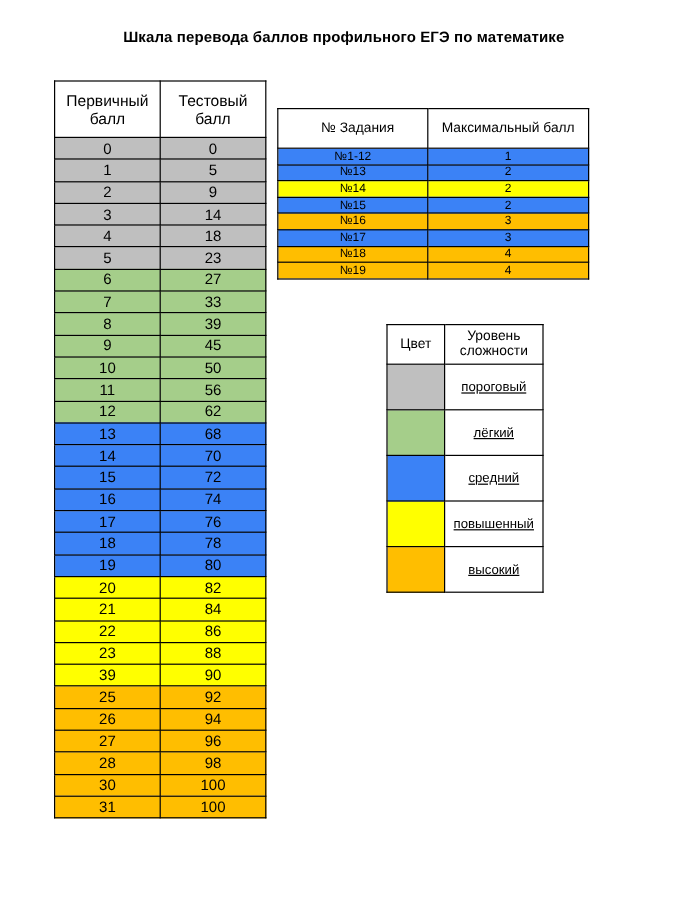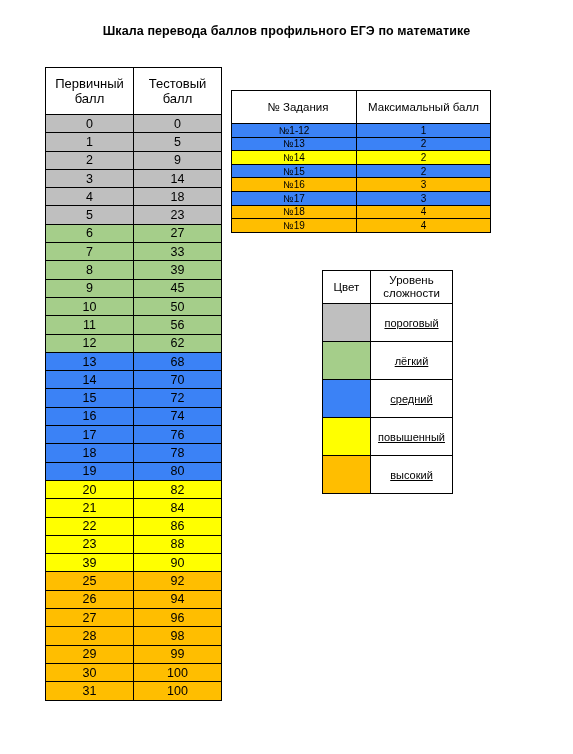--- a/index.html
+++ b/index.html
@@ -248,24 +248,20 @@
       </tr>
       <tr>
         <td class="lvl-high">27</td>
         <td class="lvl-high">96</td>
       </tr>
       <tr>
         <td class="lvl-high">28</td>
         <td class="lvl-high">98</td>
       </tr>
       <tr>
-        <td class="lvl-high">29</td>
-        <td class="lvl-high">99</td>
-      </tr>
-      <tr>
         <td class="lvl-high">30</td>
         <td class="lvl-high">100</td>
       </tr>
       <tr>
         <td class="lvl-high">31</td>
         <td class="lvl-high">100</td>
       </tr>
     </tbody>
 </table>
 

